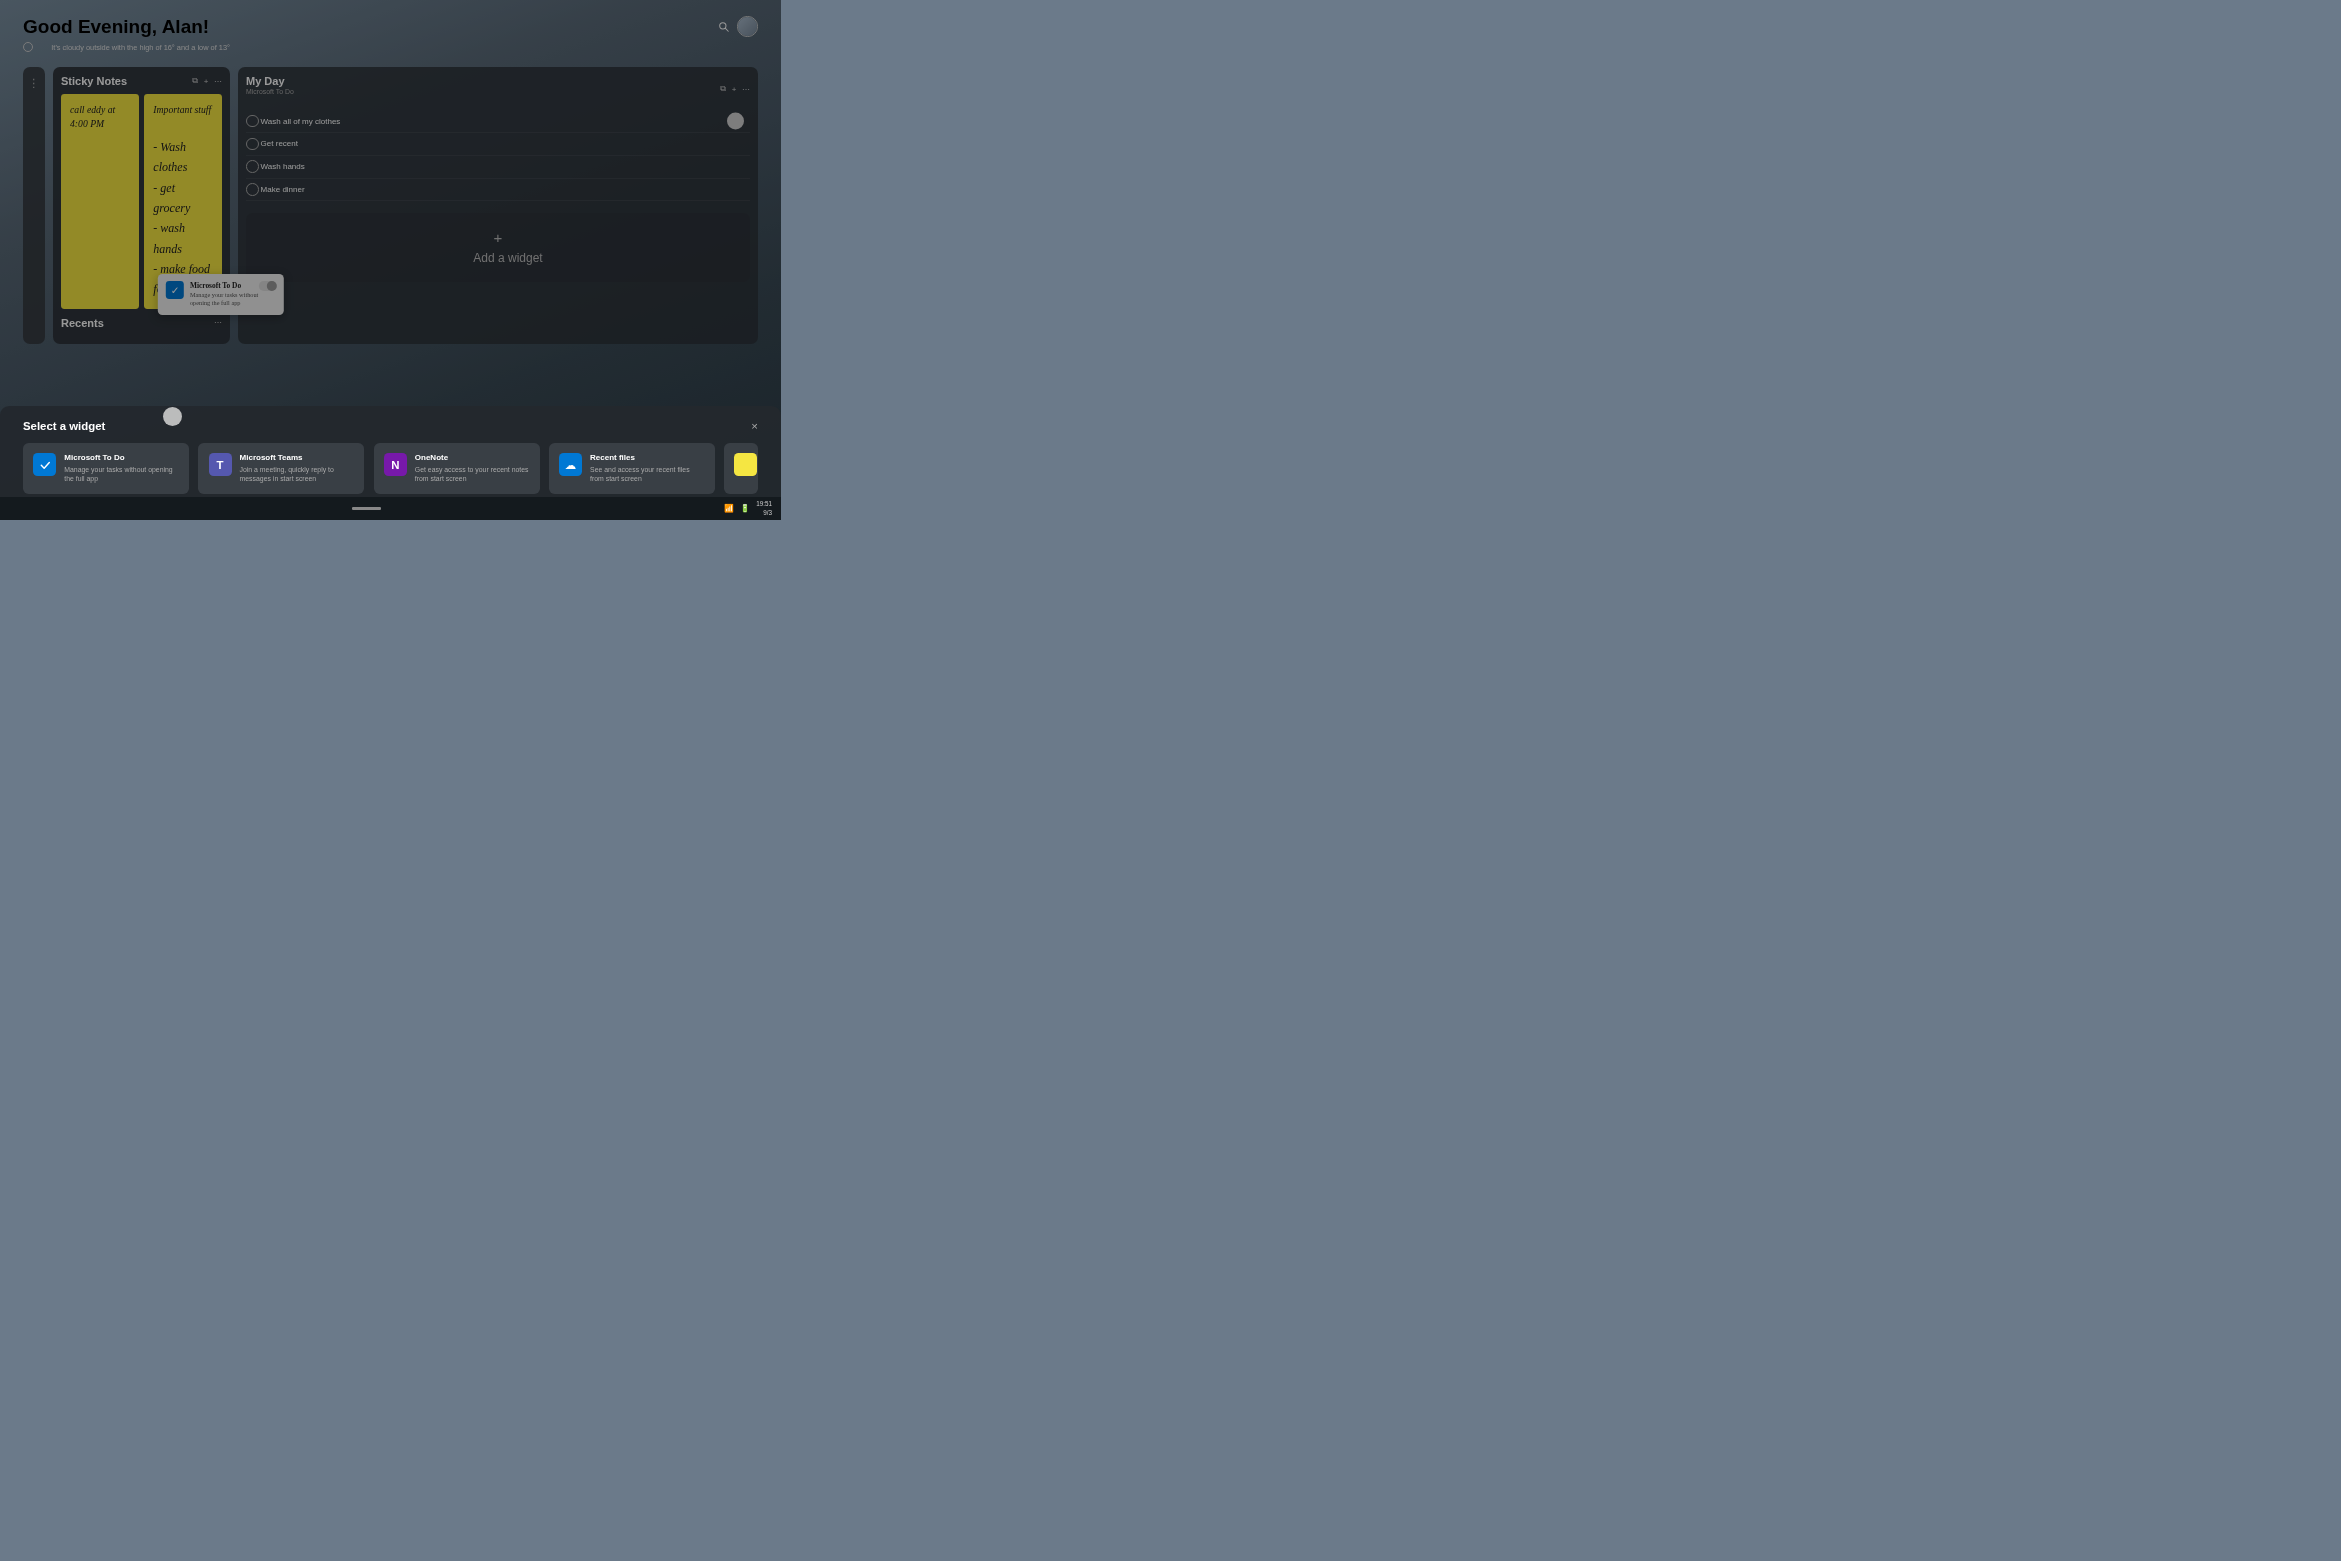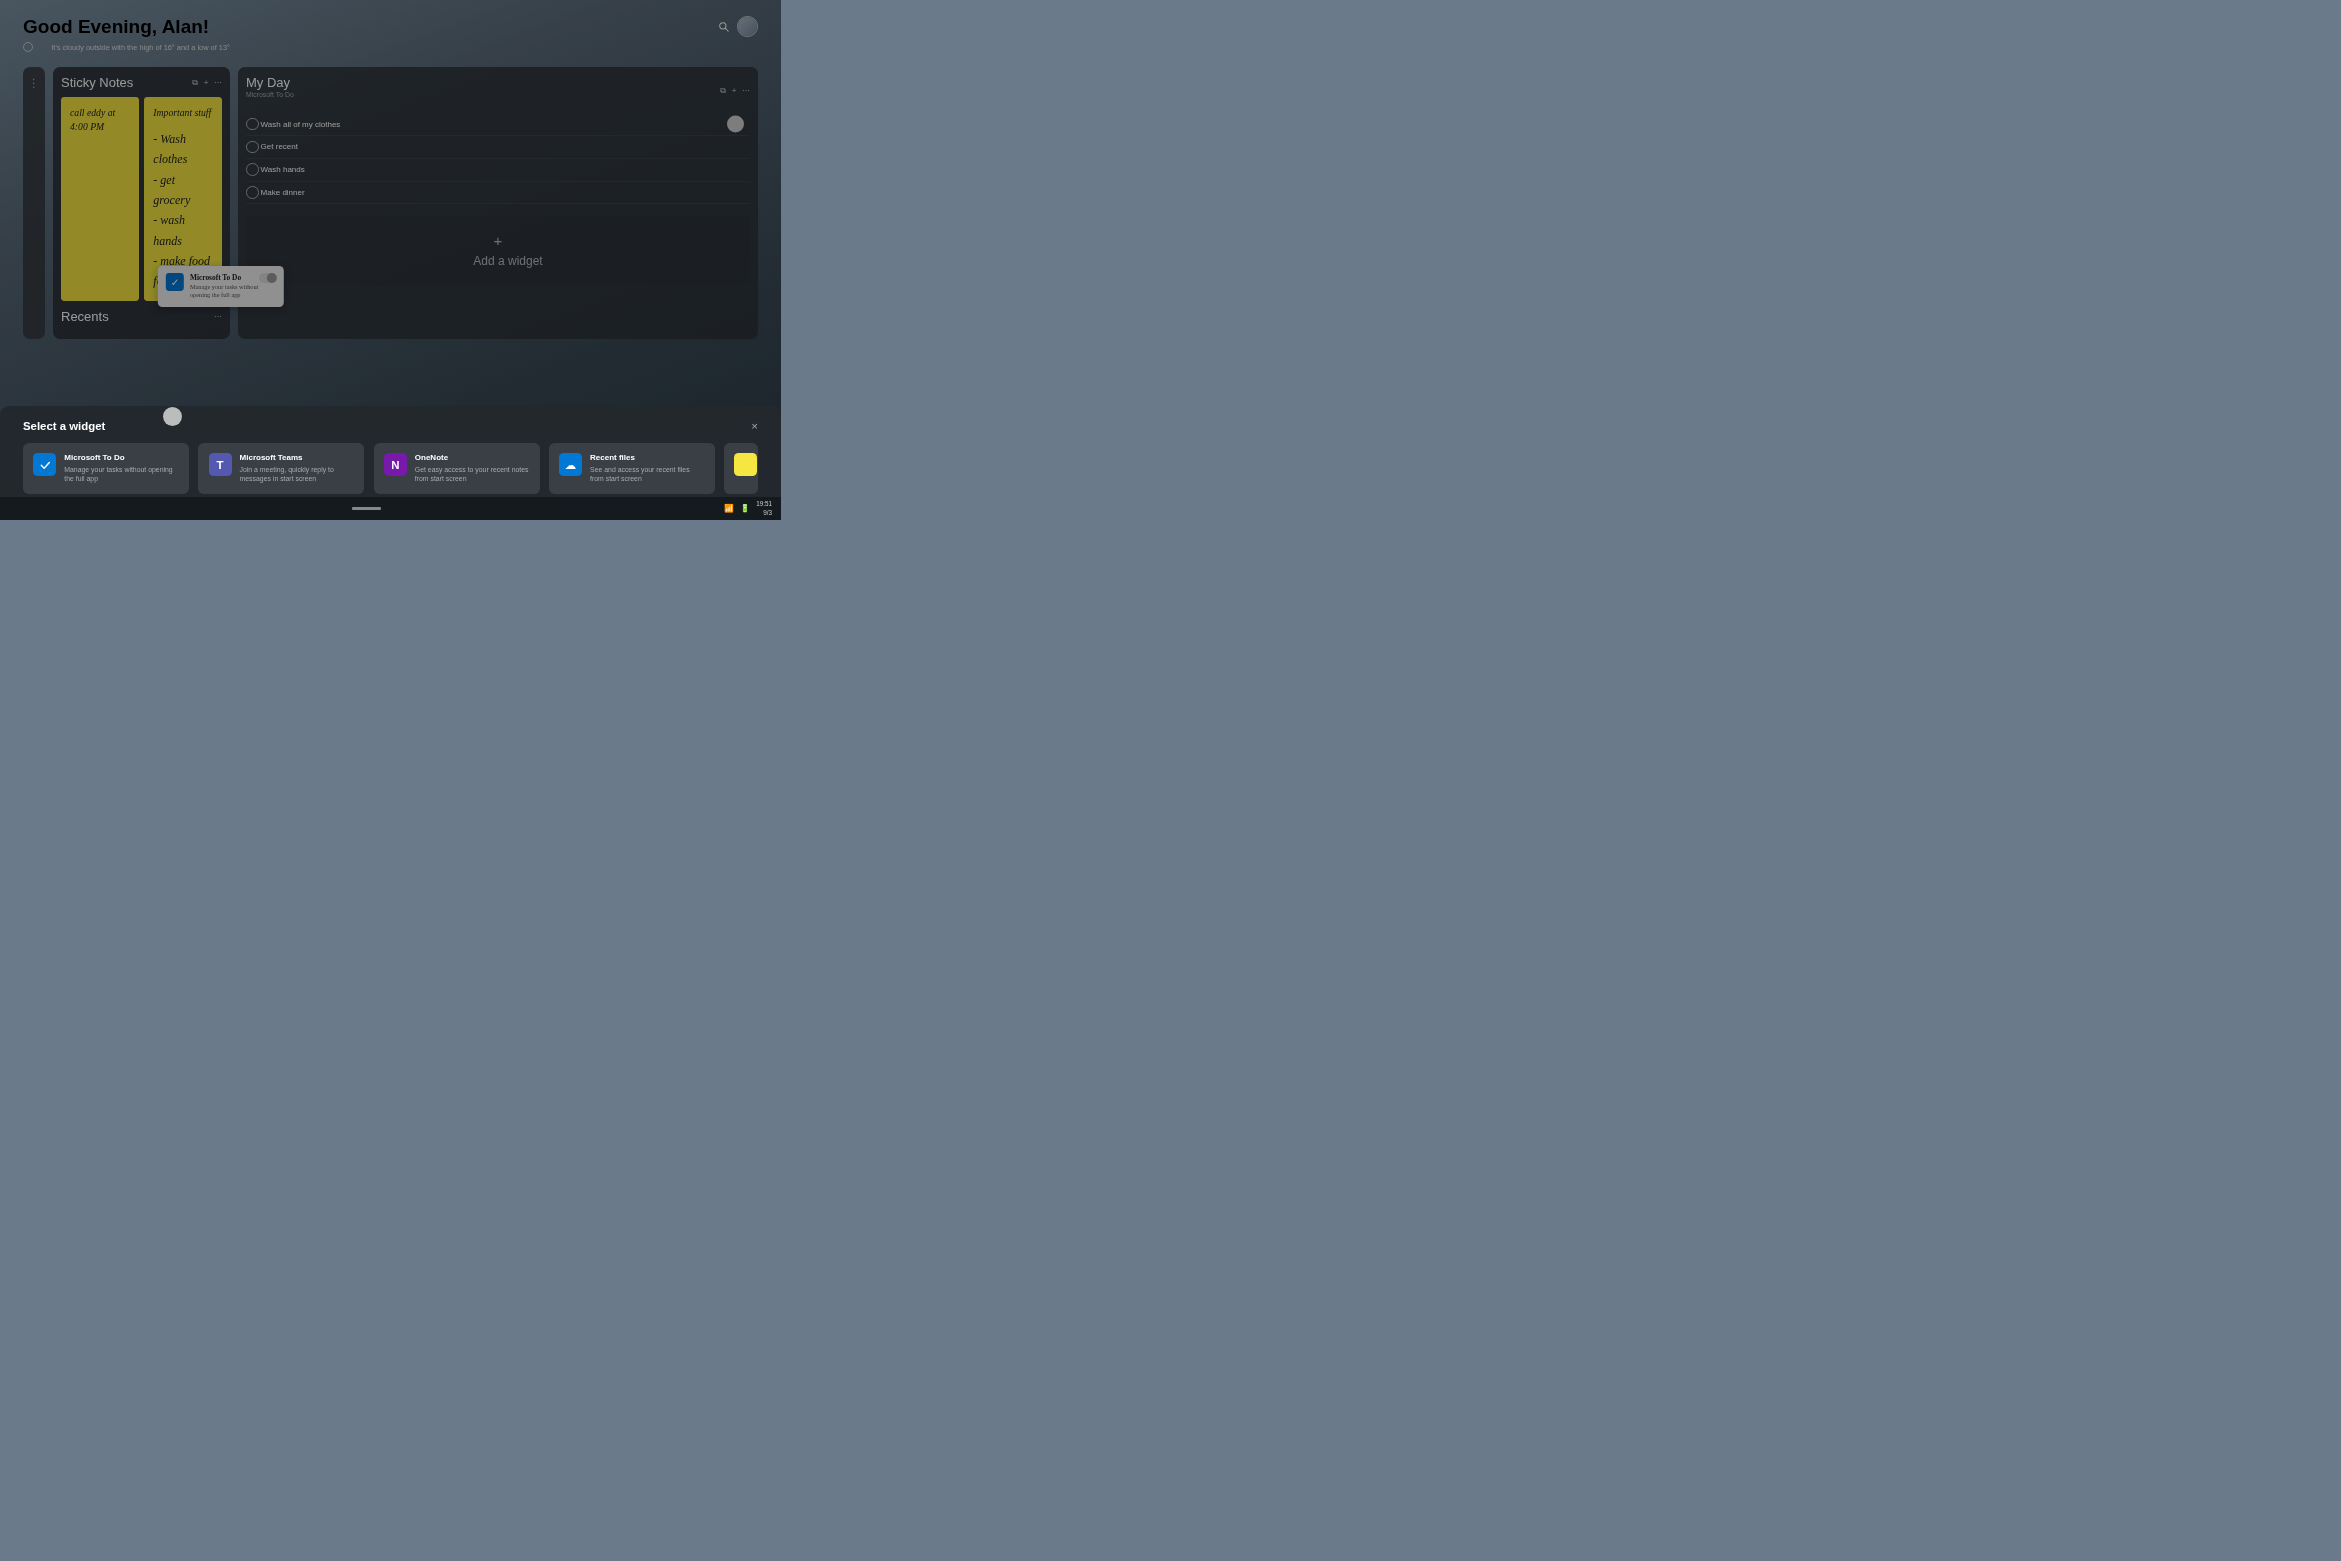--- a/index.html
+++ b/index.html
@@ -119,22 +119,22 @@
       padding: 8px;
       flex-shrink: 0;
     }
     .widget-header {
       display: flex;
       align-items: center;
       justify-content: space-between;
       margin-bottom: 6.9px;
     }
     .widget-title {
-      font-size: 13px;
-      font-weight: 400;
+      font-size: 11px;
+      font-weight: 700;
       color: #fff;
     }
     .widget-actions {
       display: flex;
       align-items: center;
       gap: 5.7px;
     }
     .widget-action-btn {
       color: #ccc;
       font-size: 8px;
@@ -476,21 +476,21 @@
         <button class="widget-action-btn">⧉</button>
         <button class="widget-action-btn">+</button>
         <button class="widget-action-btn">⋯</button>
       </div>
     </div>
     <div class="sticky-notes-grid">
       <div class="sticky-note sticky-note-yellow">
         <div class="sticky-note-text">call eddy at 4:00 PM</div>
       </div>
       <div class="sticky-note sticky-note-yellow" style="position:relative;">
-        <div class="sticky-note-text" style="margin-bottom:9px;">Important stuff</div>
+        <div class="sticky-note-text" style="margin-bottom:20px;">Important stuff</div>
         <div class="sticky-note-list">
           - Wash clothes<br>- get grocery<br>- wash hands<br>- make food for lunch
         </div>
 
         <div class="tooltip-popup">
           <div class="tooltip-icon">
             <span class="tooltip-check">✓</span>
           </div>
           <div class="tooltip-content">
             <div class="tooltip-title">Microsoft To Do</div>

